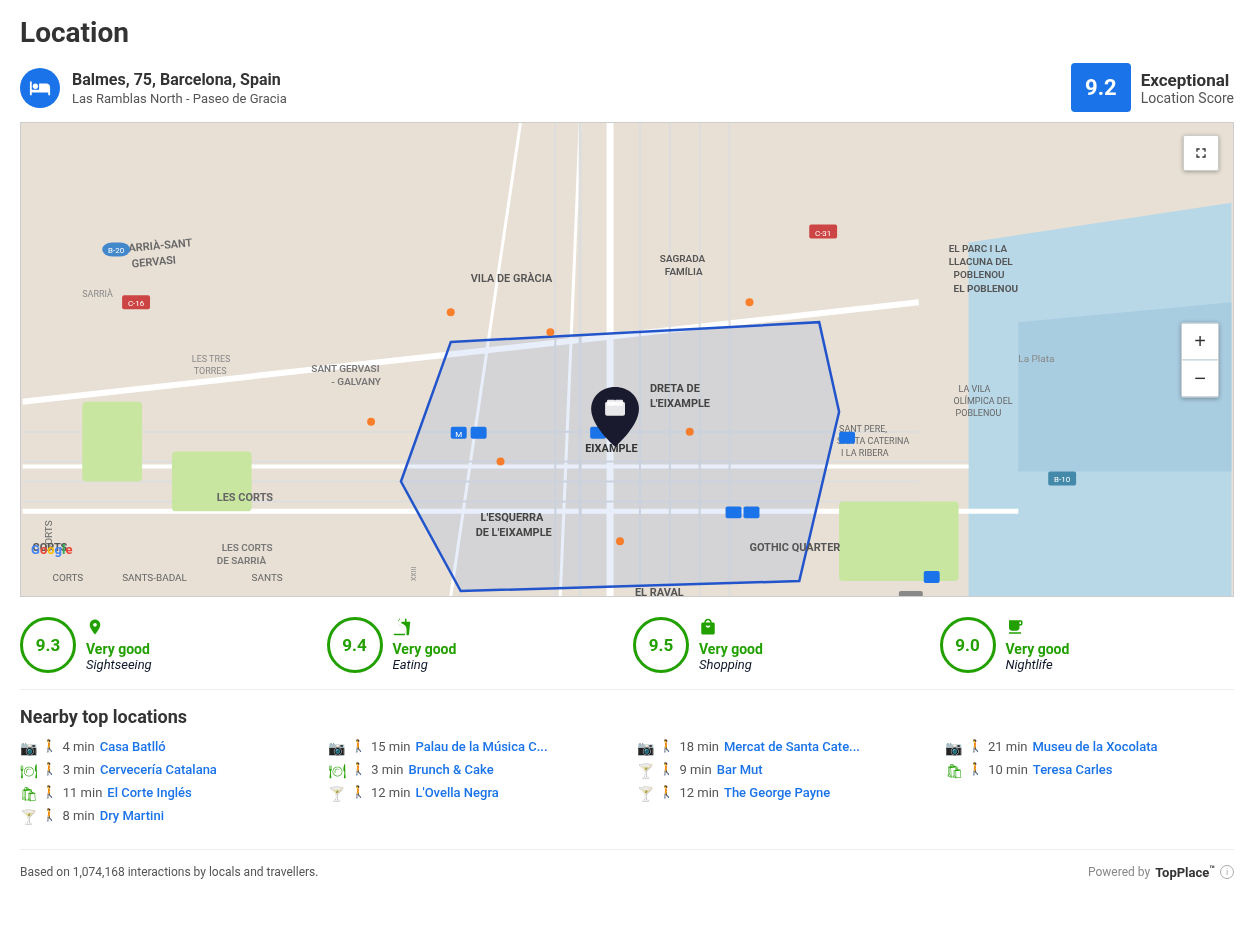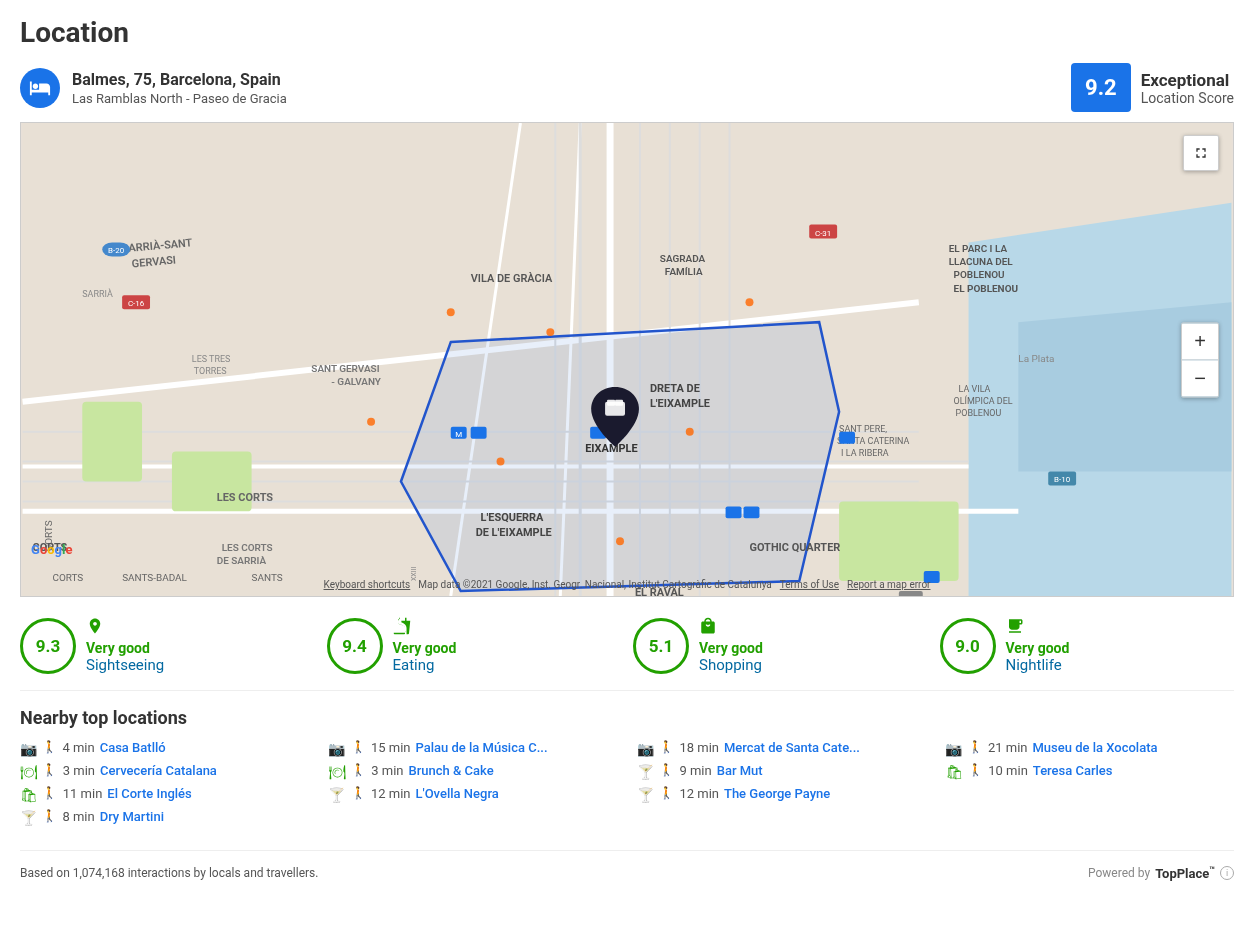--- a/index.html
+++ b/index.html
@@ -133,21 +133,21 @@
       display: flex; align-items: center; justify-content: center;
       font-size: 17px;
       font-weight: 700;
       color: #22a000;
       flex-shrink: 0;
     }
 
     .score-details { display: flex; flex-direction: column; }
     .score-type-icon { font-size: 16px; color: #22a000; margin-bottom: 1px; }
     .score-rating { font-size: 14px; font-weight: 700; color: #22a000; }
-    .score-name { font-size: 15px; color: #0369a1; }
+    .score-name { font-size: 13px; color: #0f172a; font-style: italic; }
 
     
     .nearby-section { padding: 16px 0 10px 0; }
     .nearby-title { font-size: 18px; font-weight: 700; margin-bottom: 12px; }
 
     .nearby-controls { display: flex; justify-content: flex-end; font-size: 12px; margin-bottom: 8px; gap: 4px; color: #555; }
     .nearby-controls .active-link { color: #1a73e8; text-decoration: underline; cursor: pointer; }
     .nearby-controls .sep { color: #555; }
 
     .nearby-grid {
@@ -376,26 +376,20 @@
       <div class="zoom-divider"></div>
       <button class="zoom-btn">−</button>
     </div>
 
     
     <div class="google-logo">
       <span style="color:#4285f4;font-weight:700;font-size:13px;">G</span><span style="color:#ea4335;font-weight:700;font-size:13px;">o</span><span style="color:#fbbc05;font-weight:700;font-size:13px;">o</span><span style="color:#4285f4;font-weight:700;font-size:13px;">g</span><span style="color:#34a853;font-weight:700;font-size:13px;">l</span><span style="color:#ea4335;font-weight:700;font-size:13px;">e</span>
     </div>
 
     
-    <div class="map-attribution">
-      <span style="cursor:pointer;text-decoration:underline;">Keyboard shortcuts</span>
-      <span>Map data ©2021 Google, Inst. Geogr. Nacional, Institut Cartogràfic de Catalunya</span>
-      <span style="cursor:pointer;text-decoration:underline;">Terms of Use</span>
-      <span style="cursor:pointer;text-decoration:underline;">Report a map error</span>
-    </div>
   </div>
 
   <div class="scores-section">
     <div class="score-item">
       <div class="score-circle">9.3</div>
       <div class="score-details">
         <span class="score-type-icon">
           <svg width="18" height="18" viewBox="0 0 24 24" fill="#22a000">
               <path d="M12 2C8.13 2 5 5.13 5 9c0 5.25 7 13 7 13s7-7.75 7-13c0-3.87-3.13-7-7-7zm0 9.5c-1.38 0-2.5-1.12-2.5-2.5s1.12-2.5 2.5-2.5 2.5 1.12 2.5 2.5-1.12 2.5-2.5 2.5z"></path>
             </svg>
@@ -410,21 +404,21 @@
         <span class="score-type-icon">
           <svg width="18" height="18" viewBox="0 0 24 24" fill="#22a000">
               <path d="M18.06 22.99h1.66c.84 0 1.53-.64 1.63-1.46L23 5.05h-5V1h-1.97v4.05h-4.97l.3 2.34c1.71.47 3.31 1.32 4.27 2.26 1.44 1.42 2.43 2.89 2.43 5.29v8.05zM1 21.99V21h15.03v.99c0 .55-.45 1-1.01 1H2.01c-.56 0-1.01-.45-1.01-1zm15.03-7c0-2.95-1.84-3.5-5.22-4.5C7.8 9.5 7 9 7 6.35c0-1.65.85-3.05 2.03-3.95V1h-.97v1.57C7.43 2.44 7 2.85 7 3.42v3.1c0 2.65.79 3.1 4.35 4.15 3.38 1.01 4.68 1.52 4.68 4.32v5h1c-.56 0-1-.45-1-1z"></path>
             </svg>
         </span>
         <span class="score-rating">Very good</span>
         <span class="score-name">Eating</span>
       </div>
     </div>
     <div class="score-item">
-      <div class="score-circle">5.1</div>
+      <div class="score-circle">9.5</div>
       <div class="score-details">
         <span class="score-type-icon">
           <svg width="18" height="18" viewBox="0 0 24 24" fill="#22a000">
               <path d="M19 6h-2c0-2.76-2.24-5-5-5S7 3.24 7 6H5c-1.1 0-1.99.9-1.99 2L3 20c0 1.1.9 2 2 2h14c1.1 0 2-.9 2-2V8c0-1.1-.9-2-2-2zm-7-3c1.66 0 3 1.34 3 3H9c0-1.66 1.34-3 3-3zm0 10c-1.66 0-3-1.34-3-3h2c0 .55.45 1 1 1s1-.45 1-1h2c0 1.66-1.34 3-3 3z"></path>
             </svg>
         </span>
         <span class="score-rating">Very good</span>
         <span class="score-name">Shopping</span>
       </div>
     </div>

